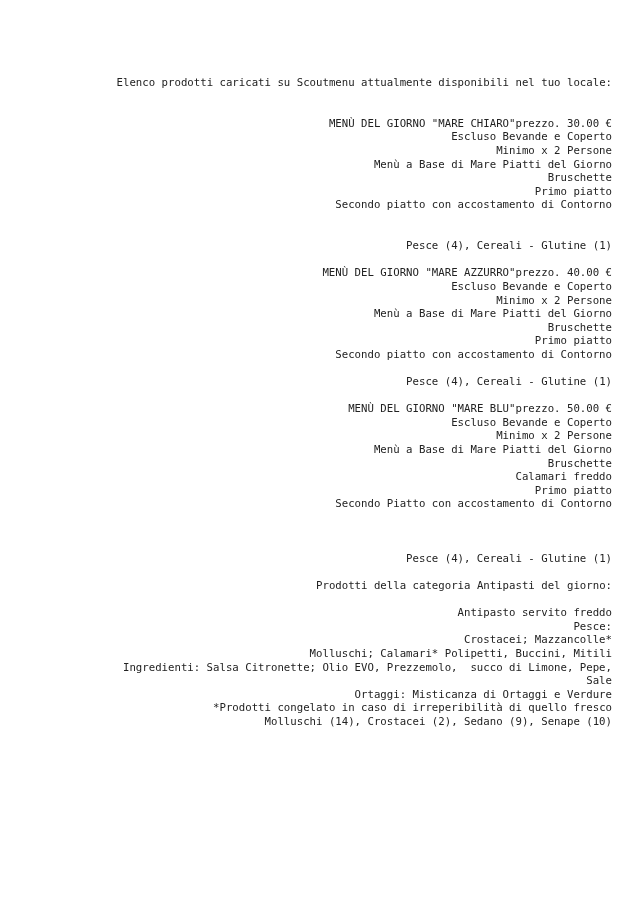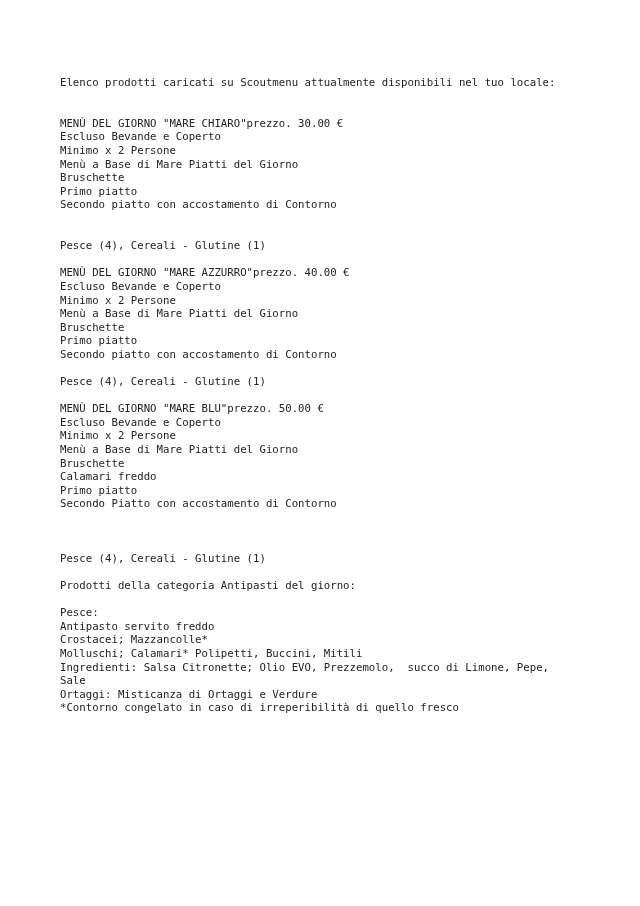--- a/index.html
+++ b/index.html
@@ -17,20 +17,21 @@
       width: 640px;
       padding: 76px 28px 0 60px;
       font-family: "DejaVu Sans Mono", "Liberation Mono", monospace;
       font-size: 10.7px;
       line-height: 13.6px;
       color: #222222;
     }
     .line {
       white-space: pre;
       min-height: 13.6px;
+      text-align: right;
     }
   </style>
 </head>
 <body>
 
 <div class="doc">
   <div>
       <div class="line">Elenco prodotti caricati su Scoutmenu attualmente disponibili nel tuo locale:</div>
       <div class="line"></div>
       <div class="line"></div>
@@ -63,22 +64,23 @@
       <div class="line">Calamari freddo</div>
       <div class="line">Primo piatto</div>
       <div class="line">Secondo Piatto con accostamento di Contorno</div>
       <div class="line"></div>
       <div class="line"></div>
       <div class="line"></div>
       <div class="line">Pesce (4), Cereali - Glutine (1)</div>
       <div class="line"></div>
       <div class="line">Prodotti della categoria Antipasti del giorno:</div>
       <div class="line"></div>
+      <div class="line">Antipasto servito freddo</div>
       <div class="line">Pesce:</div>
-      <div class="line">Antipasto servito freddo</div>
       <div class="line">Crostacei; Mazzancolle*</div>
       <div class="line">Molluschi; Calamari* Polipetti, Buccini, Mitili</div>
       <div class="line">Ingredienti: Salsa Citronette; Olio EVO, Prezzemolo,  succo di Limone, Pepe,</div>
       <div class="line">Sale</div>
       <div class="line">Ortaggi: Misticanza di Ortaggi e Verdure</div>
-      <div class="line">*Contorno congelato in caso di irreperibilità di quello fresco</div>
+      <div class="line">*Prodotti congelato in caso di irreperibilità di quello fresco</div>
+      <div class="line">Molluschi (14), Crostacei (2), Sedano (9), Senape (10)</div>
     </div>
 </div>
 
 </body></html>

